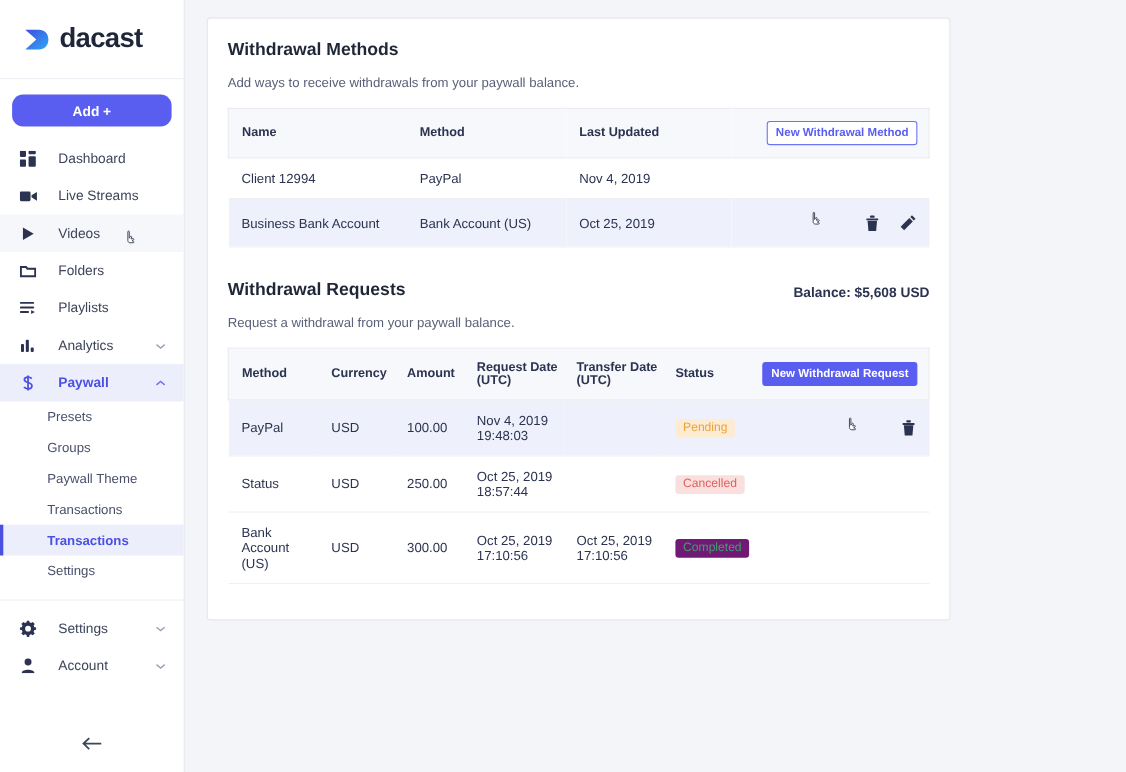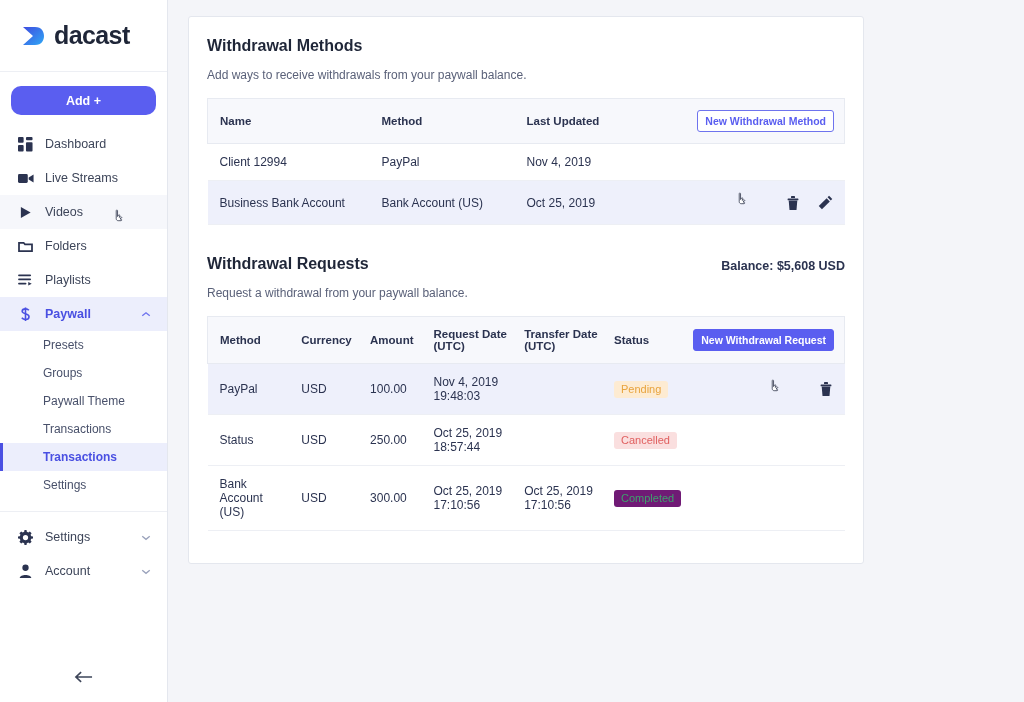--- a/index.html
+++ b/index.html
@@ -31,21 +31,21 @@
   .add-btn {
     width: 100%; height: 29px; background: #5a5ef0; color: #fff;
     border: none; border-radius: 10px; font-size: 12.5px; font-weight: bold;
     font-family: "Liberation Sans", sans-serif; cursor: pointer;
     display: flex; align-items: center; justify-content: center;
   }
   .nav { display: flex; flex-direction: column; }
   .nav-item {
     height: 34px; display: flex; align-items: center;
     padding-left: 17px; cursor: pointer; position: relative;
-    font-size: 12.5px; color: #3d4559;
+    font-size: 12.5px; color: #3d4559; gap: 8px;
   }
   .nav-item.hover { background: #f6f7fb; }
   .nav-item.active {
     background: #eceefc; color: #4a50e2; font-weight: bold;
   }
   .nav-ico {
     width: 17px; height: 17px; margin-right: 11px; flex: 0 0 17px;
     display: flex; align-items: center; justify-content: center;
     color: #2b3350;
   }
@@ -225,20 +225,35 @@
           <svg viewBox="0 0 16 13" width="15" height="12" fill="currentColor">
             <rect x="0" y="0.5" width="14" height="1.9" rx="0.9"></rect>
             <rect x="0" y="5" width="14" height="1.9" rx="0.9"></rect>
             <rect x="0" y="9.5" width="9" height="1.9" rx="0.9"></rect>
             <path d="M11 8.6 L14.8 10.5 L11 12.4 Z"></path>
           </svg>
         </span>
         <span class="nav-label">Playlists</span>
       </div>
 
+      <div class="nav-item">
+        <span class="nav-ico">
+          <svg viewBox="0 0 14 13" width="13" height="12" fill="currentColor">
+            <rect x="0" y="5" width="3" height="8" rx="1"></rect>
+              <rect x="4.8" y="1" width="3" height="12" rx="1"></rect>
+            <rect x="9.6" y="8.5" width="3" height="4.5" rx="1"></rect>
+          </svg>
+        </span>
+        <span class="nav-label">Analytics</span>
+        <span class="chev">
+          <svg viewBox="0 0 12 8" width="10" height="7" fill="none" stroke="currentColor" stroke-width="1.6">
+              <path d="M1.5 2.5 L6 6.2 L10.5 2.5"></path>
+            </svg>
+        </span>
+      </div>
 
       <div class="nav-item active">
         <span class="nav-ico">
           <svg viewBox="0 0 14 16" width="13" height="15" fill="none" stroke="currentColor" stroke-width="1.7">
             <path d="M10.6 3.4 C9.6 2.2 8.3 1.9 7 1.9 C4.8 1.9 3.4 3 3.4 4.5 C3.4 7.9 10.8 6.4 10.8 10.3 C10.8 12 9.2 13.3 7 13.3 C5.3 13.3 4 12.8 3 11.6"></path>
             <path d="M7 0.4 L7 15"></path>
           </svg>
         </span>
         <span class="nav-label">Paywall</span>
         <span class="chev">

